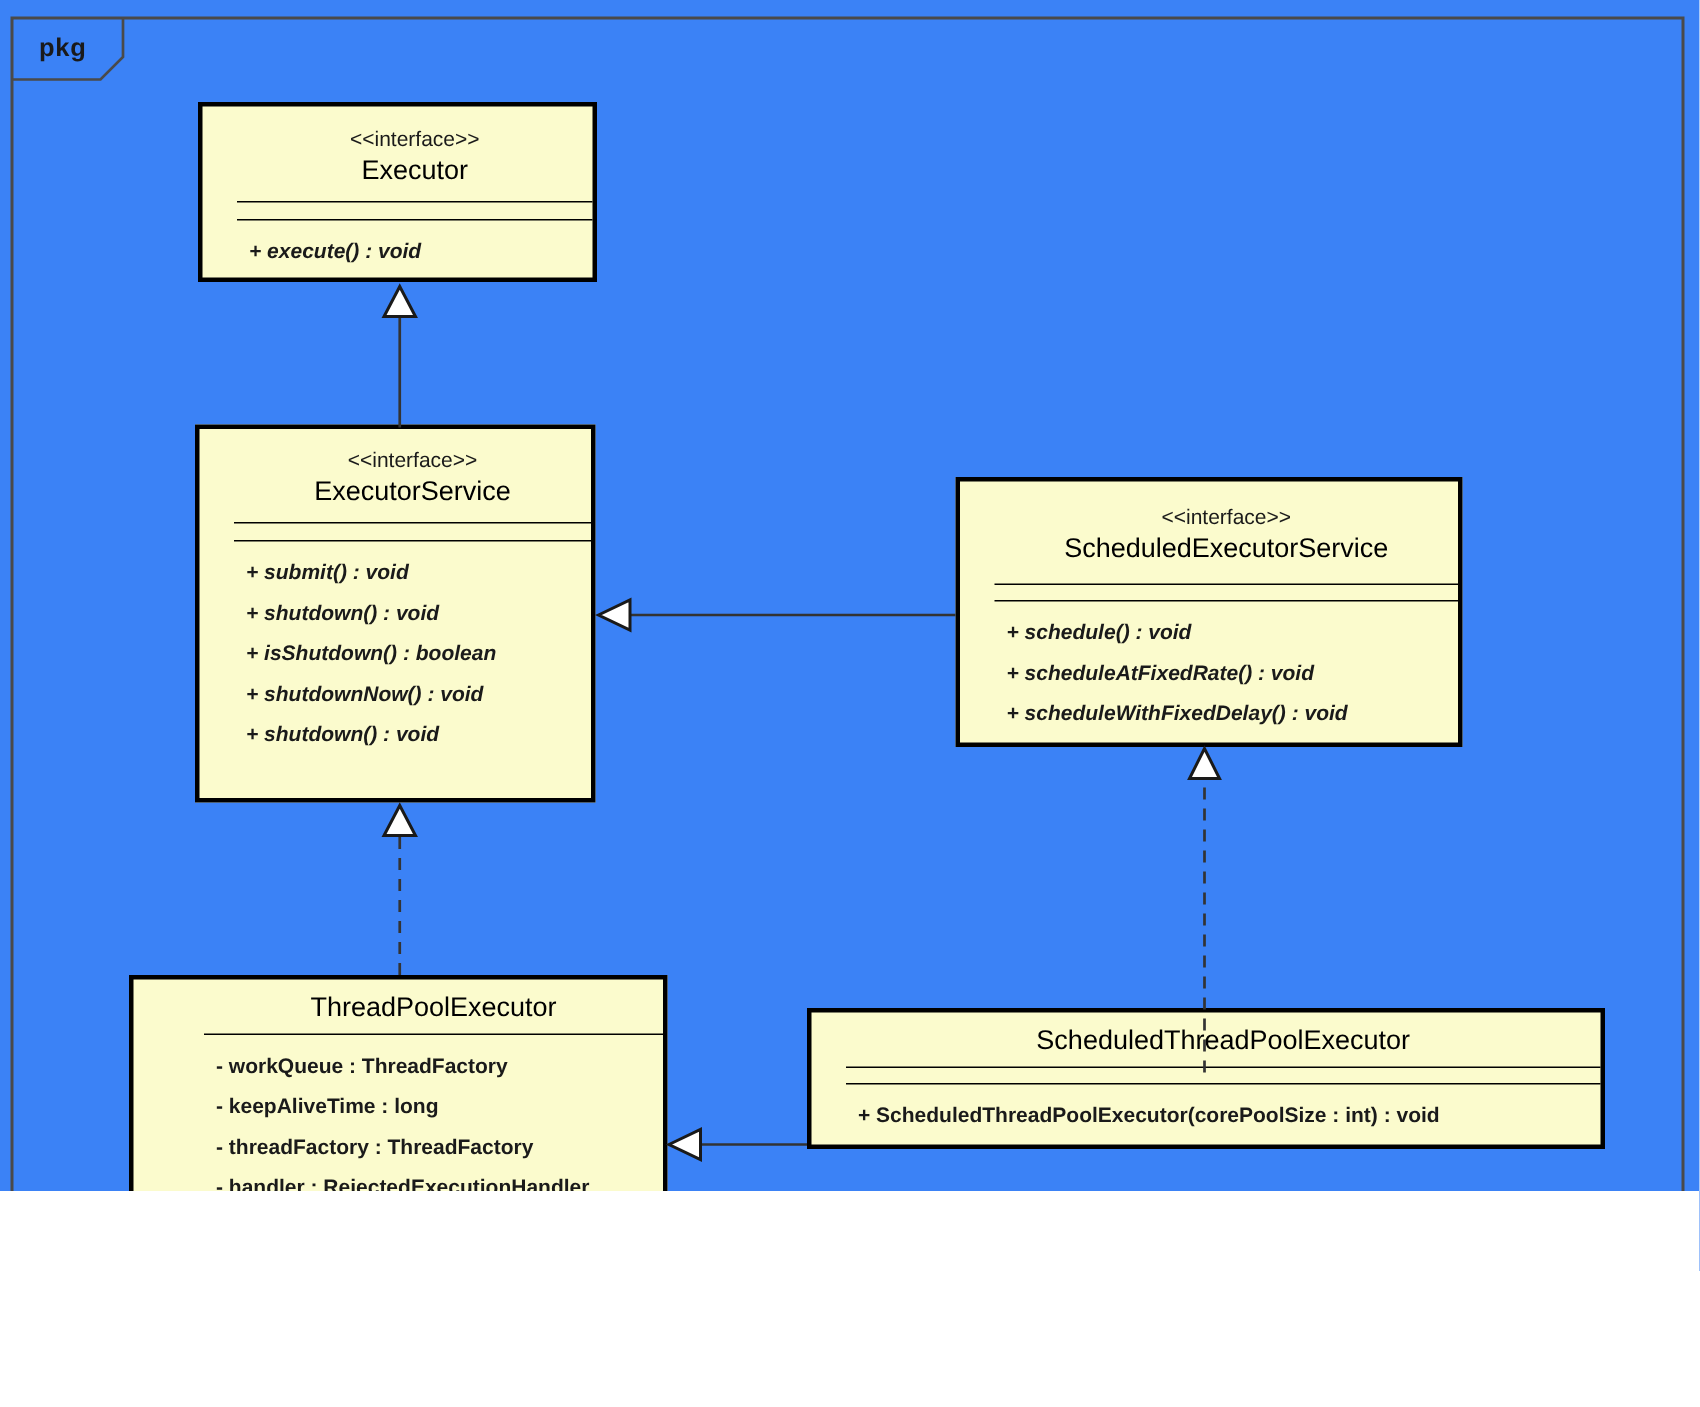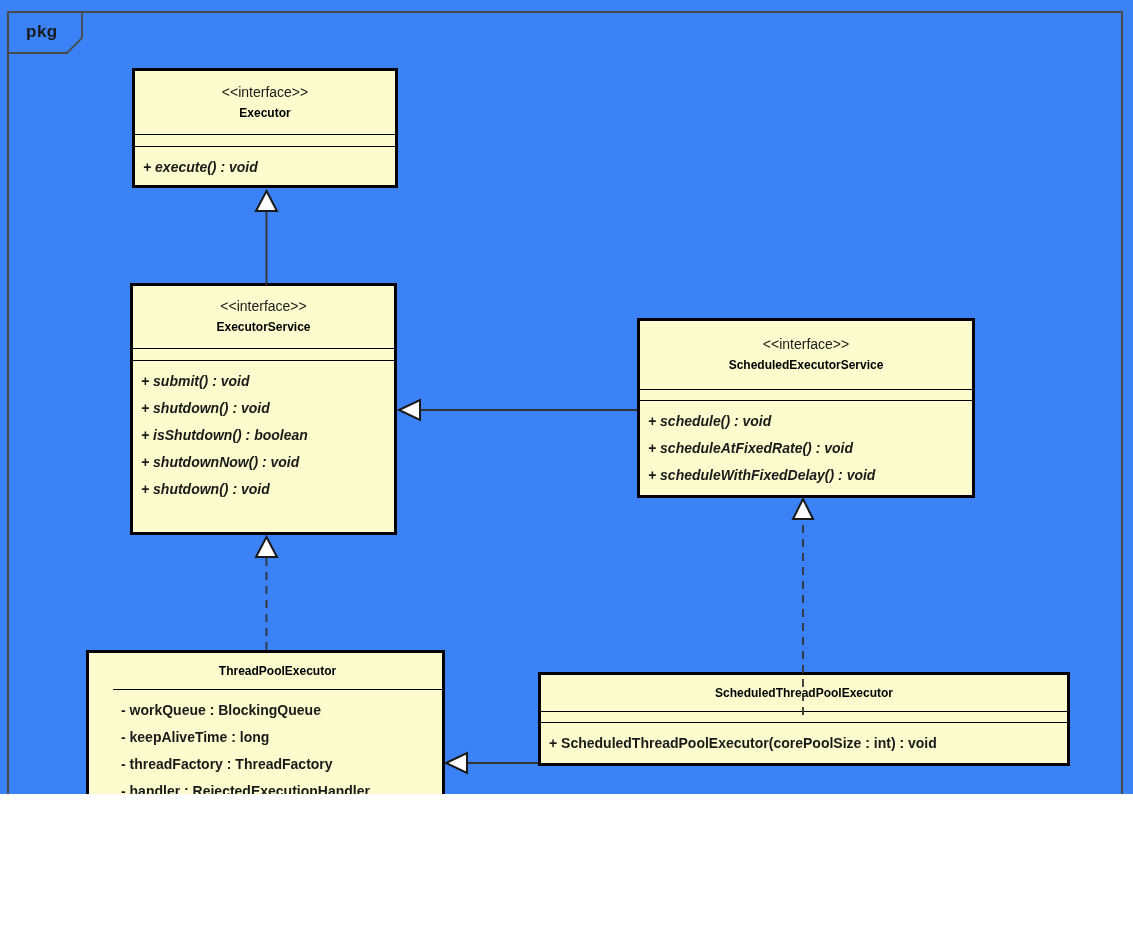--- a/index.html
+++ b/index.html
@@ -36,31 +36,31 @@
     letter-spacing: 0.5px;
   }
   
   .uml-class {
     position: absolute;
     background: var(--box-fill);
     border: 3px solid var(--box-border);
     display: flex;
     flex-direction: column;
   }
-  .compartment { border-top: 1.5px solid var(--box-border); overflow: hidden; }
+  .compartment { border-top: 1.5px solid var(--box-border); overflow: hidden; margin-left: 23px; }
   .compartment:first-child { border-top: none; }
   .header {
     display: flex;
     flex-direction: column;
     justify-content: center;
     align-items: center;
     text-align: center;
   }
   .stereotype { font-size: 14px; color: #1a1a1a; line-height: 20px; }
-  .class-name { font-size: 12px; font-weight: bold; color: #000; line-height: 22px; }
+  .class-name { font-size: 18px; font-weight: normal; color: #000; line-height: 22px; }
   .members { padding: 7px 8px 0 8px; }
   .member {
     font-size: 14px;
     color: #1a1a1a;
     line-height: 27px;
     white-space: nowrap;
     font-weight: bold;
   }
   .italic .member { font-style: italic; }
 
@@ -146,21 +146,21 @@
         <div class="member">+ scheduleAtFixedRate() : void</div>
         <div class="member">+ scheduleWithFixedDelay() : void</div>
       </div>
   </div>
 
   <div class="uml-class" id="box-threadpoolexecutor">
     <div class="compartment header">
       <div class="class-name">ThreadPoolExecutor</div>
     </div>
     <div class="compartment members attrs">
-        <div class="member">- workQueue : BlockingQueue</div>
+        <div class="member">- workQueue : ThreadFactory</div>
         <div class="member">- keepAliveTime : long</div>
         <div class="member">- threadFactory : ThreadFactory</div>
         <div class="member">- handler : RejectedExecutionHandler</div>
       </div>
     <div class="compartment methods-empty"></div>
   </div>
 
   <div class="uml-class" id="box-scheduledthreadpoolexecutor">
     <div class="compartment header">
       <div class="class-name">ScheduledThreadPoolExecutor</div>

